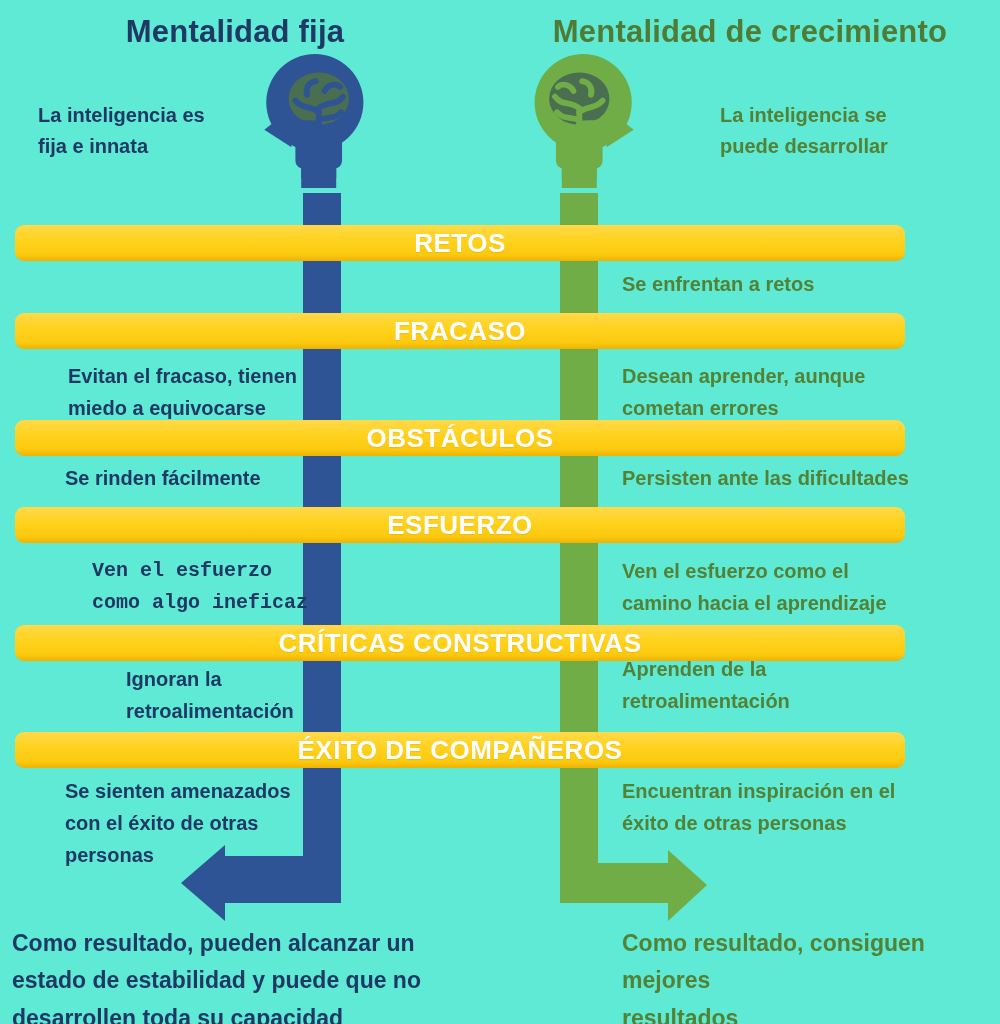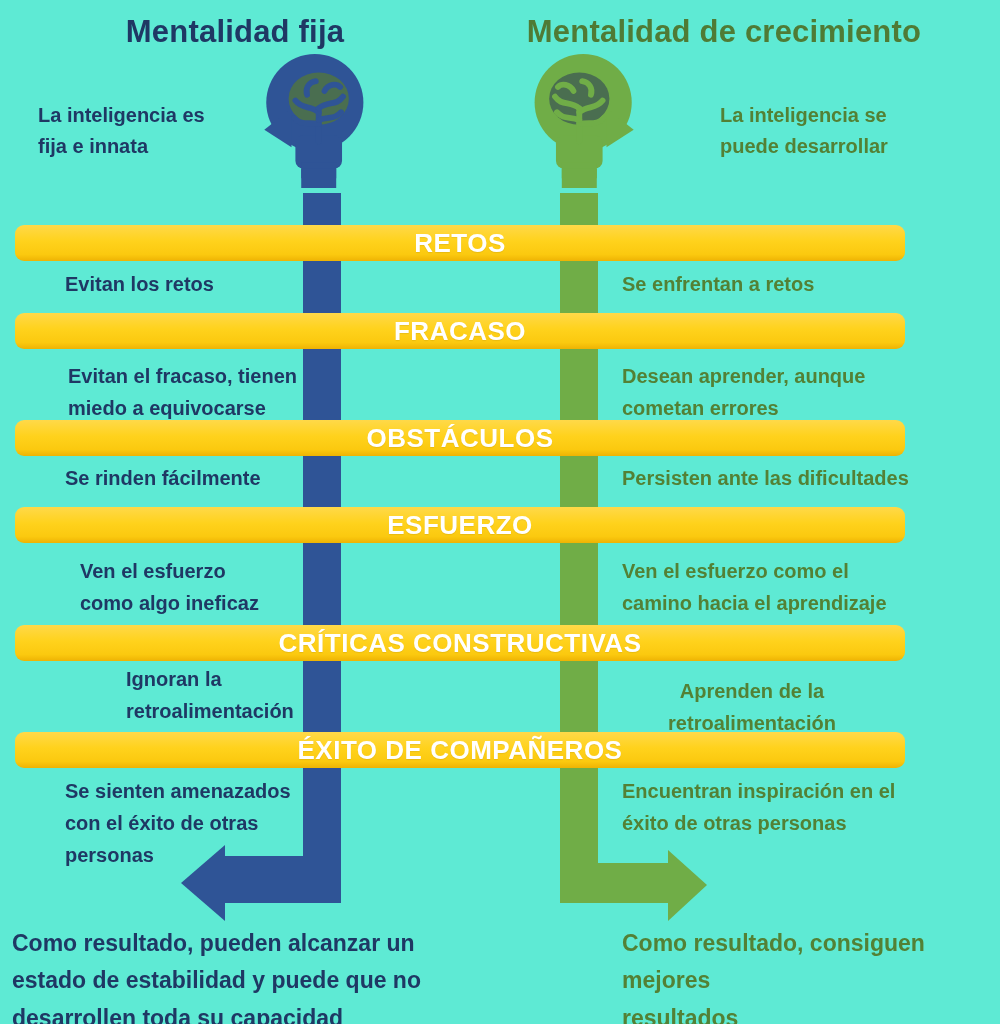--- a/index.html
+++ b/index.html
@@ -57,21 +57,21 @@
   .conclusion.green{color:#538135;}
   .headicon{position:absolute;z-index:2;}
   .arrow{position:absolute;z-index:1;}
 </style>
 </head>
 <body>
 
 <div id="canvas">
 
   <div class="title blue" style="left:20px;top:14px;width:430px;">Mentalidad fija</div>
-  <div class="title green" style="left:509px;top:14px;width:430px;">Mentalidad de crecimiento</div>
+  <div class="title green" style="left:535px;top:14px;width:430px;">Mentalidad de crecimiento</div>
 
   <div class="vbar blue" style="left:303px;"></div>
   <div class="vbar green" style="left:560px;"></div>
 
   <svg class="headicon" style="left:250px;top:52px;" width="118" height="136" viewBox="0 0 120 140">
     <g fill="#2F5496">
       <circle cx="66" cy="52" r="50"></circle>
       <rect x="46" y="86" width="48" height="34" rx="8"></rect>
       <polygon points="14,80 42,58 42,98"></polygon>
       <rect x="52" y="114" width="36" height="16"></rect>
@@ -128,39 +128,38 @@
   <div class="ybar" style="top:507px;">
     <span class="label">ESFUERZO</span>
   </div>
   <div class="ybar" style="top:625px;">
     <span class="label">CRÍTICAS CONSTRUCTIVAS</span>
   </div>
   <div class="ybar" style="top:732px;">
     <span class="label">ÉXITO DE COMPAÑEROS</span>
   </div>
 
-  <div class="desc blue" style="left:65px;top:268px;width:250px;">Evitan los retos</div>
   <div class="desc blue" style="left:68px;top:360px;width:270px;">Evitan el fracaso, tienen
 miedo a equivocarse</div>
   <div class="desc blue" style="left:65px;top:462px;width:260px;">Se rinden fácilmente</div>
-  <div class="desc blue" style="left:80px;top:555px;width:230px;">Ven el esfuerzo
+  <div class="desc blue" style="left:92px;top:555px;width:230px;font-family:Liberation Mono, monospace;">Ven el esfuerzo
 como algo ineficaz</div>
   <div class="desc blue" style="left:78px;top:663px;width:230px;margin-left:48px;">Ignoran la
 retroalimentación</div>
   <div class="desc blue" style="left:65px;top:775px;width:250px;">Se sienten amenazados
 con el éxito de otras
 personas</div>
 
   <div class="desc green" style="left:622px;top:268px;width:300px;">Se enfrentan a retos</div>
   <div class="desc green" style="left:622px;top:360px;width:300px;">Desean aprender, aunque
 cometan errores</div>
   <div class="desc green" style="left:622px;top:462px;width:320px;">Persisten ante las dificultades</div>
   <div class="desc green" style="left:622px;top:555px;width:310px;">Ven el esfuerzo como el
 camino hacia el aprendizaje</div>
-  <div class="desc green" style="left:622px;top:675px;width:260px;text-align:center;">Aprenden de la
+  <div class="desc green" style="left:622px;top:653px;width:260px;">Aprenden de la
 retroalimentación</div>
   <div class="desc green" style="left:622px;top:775px;width:310px;">Encuentran inspiración en el
 éxito de otras personas</div>
 
   <svg class="arrow" style="left:178px;top:843px;" width="170" height="80" viewBox="0 0 170 80">
     <rect x="125" y="0" width="38" height="60" fill="#2F5496"></rect>
     <rect x="45" y="13" width="92" height="47" fill="#2F5496"></rect>
     <polygon points="47,2 47,78 3,40" fill="#2F5496"></polygon>
   </svg>
 

